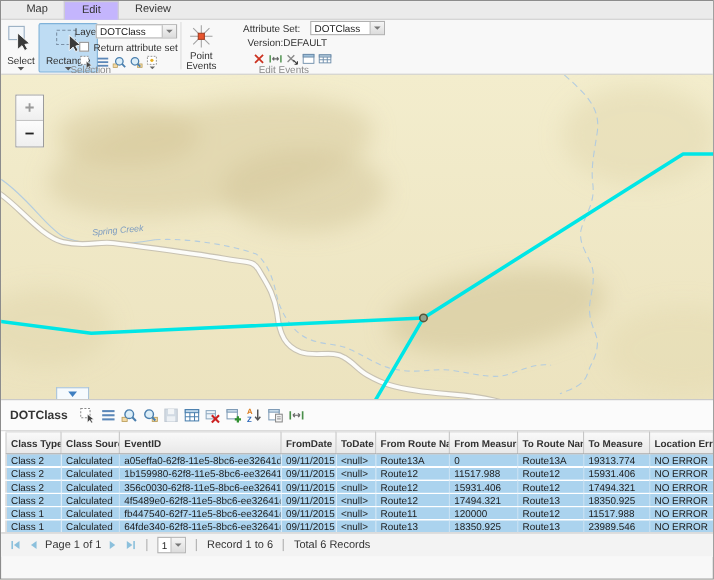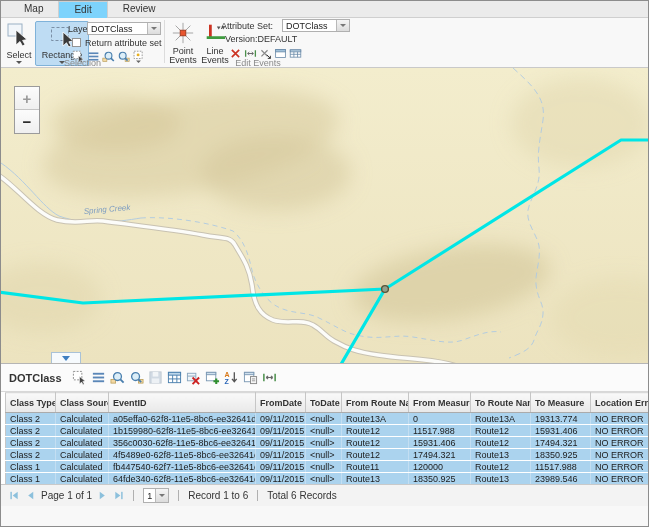--- a/index.html
+++ b/index.html
@@ -3,21 +3,21 @@
 <meta charset="utf-8">
 <style>
   * { box-sizing: border-box; margin: 0; padding: 0; }
   html,body { width: 649px; height: 527px; font-family: "Liberation Sans", sans-serif; }
   .app { position: relative; width: 649px; height: 527px; border: 1px solid #8c8c8c; background: #f8f8f8; overflow: hidden; }
 
   
   .ribbon { position: absolute; top: 0; left: 0; width: 100%; height: 67px; background: #f8f8f8; border-bottom: 1px solid #c9c9c9; }
   .tabstrip { display: flex; align-items: flex-end; height: 17px; background: #ebebeb; border-bottom: 1px solid #cfcfcf; padding-left: 8px; }
   .tab { padding: 0 15px; line-height: 15px; height: 16px; font-size: 10px; color: #333; cursor: default; }
-  .tab.active { background: #7dd3fc; border: 1px solid #cfcfcf; border-bottom: none; height: 17px; margin-bottom: -1px; line-height: 16px; }
+  .tab.active { background: #c4b5fd; border: 1px solid #cfcfcf; border-bottom: none; height: 17px; margin-bottom: -1px; line-height: 16px; }
   .ribbon-body { position: relative; height: 49px; }
   .big-btn { position: absolute; display: flex; flex-direction: column; align-items: center; border: 1px solid transparent; border-radius: 2px; font-size: 9px; color: #333; }
   .big-btn.selected { background: #bedcf3; border-color: #7fb2d9; }
   .big-btn .drop { width: 0; height: 0; border-left: 3px solid transparent; border-right: 3px solid transparent; border-top: 3px solid #555; margin-top: 1px; }
   .rb-label { position: absolute; font-size: 9px; color: #333; white-space: nowrap; }
   .combo { position: absolute; height: 13px; background: #fff; border: 1px solid #b0b0b0; display: flex; align-items: center; font-size: 9px; color: #222; }
   .combo .combo-text { flex: 1; padding-left: 3px; overflow: hidden; white-space: nowrap; }
   .combo .combo-btn { width: 13px; height: 100%; background: linear-gradient(#f5f5f5,#dcdcdc); border-left: 1px solid #b9b9b9; display: flex; align-items: center; justify-content: center; }
   .combo .combo-btn i { width: 0; height: 0; border-left: 3px solid transparent; border-right: 3px solid transparent; border-top: 3px solid #777; }
   .checkbox { position: absolute; width: 9px; height: 9px; background: #fff; border: 1px solid #949494; }
@@ -143,29 +143,20 @@
         <span><svg width="24" height="24" viewBox="0 0 26 26">
               <g stroke="#a0a0a0" stroke-width="1">
                 <line x1="13" y1="2" x2="13" y2="24"></line>
                 <line x1="2" y1="13" x2="24" y2="13"></line>
                 <line x1="5" y1="5" x2="21" y2="21"></line>
                 <line x1="21" y1="5" x2="5" y2="21"></line>
               </g>
               <rect x="10" y="10" width="6" height="6" fill="#e8542e" stroke="#a03a1e"></rect>
             </svg></span>
         <span class="two-line">Point Events</span>
-      </div>
-      <div class="big-btn" style="left:197px; top:2px; width:34px; height:44px;">
-        <span><svg width="24" height="24" viewBox="0 0 26 26">
-              <path d="M8 4 L8 18" stroke="#cc3322" stroke-width="3"></path>
-              <path d="M4 18 L24 18" stroke="#3f9b3f" stroke-width="3"></path>
-              <path d="M15 6 l4 0 l-2 3.2 z" fill="#555"></path>
-              <path d="M20 6 l4 0 l-2 3.2 z" fill="#555"></path>
-            </svg></span>
-        <span class="two-line">Line Events</span>
       </div>
       <span class="rb-label" style="left:220px; top:3px;">Attribute Set:</span>
       <div class="combo" style="left:281px; top:1px; width:68px;">
         <span class="combo-text">DOTClass</span>
         <span class="combo-btn">
             <i></i>
           </span>
       </div>
       <span class="rb-label" style="left:224px; top:16px;">Version:DEFAULT</span>
       <div class="mini-icons" style="left:228px; top:29px;">

